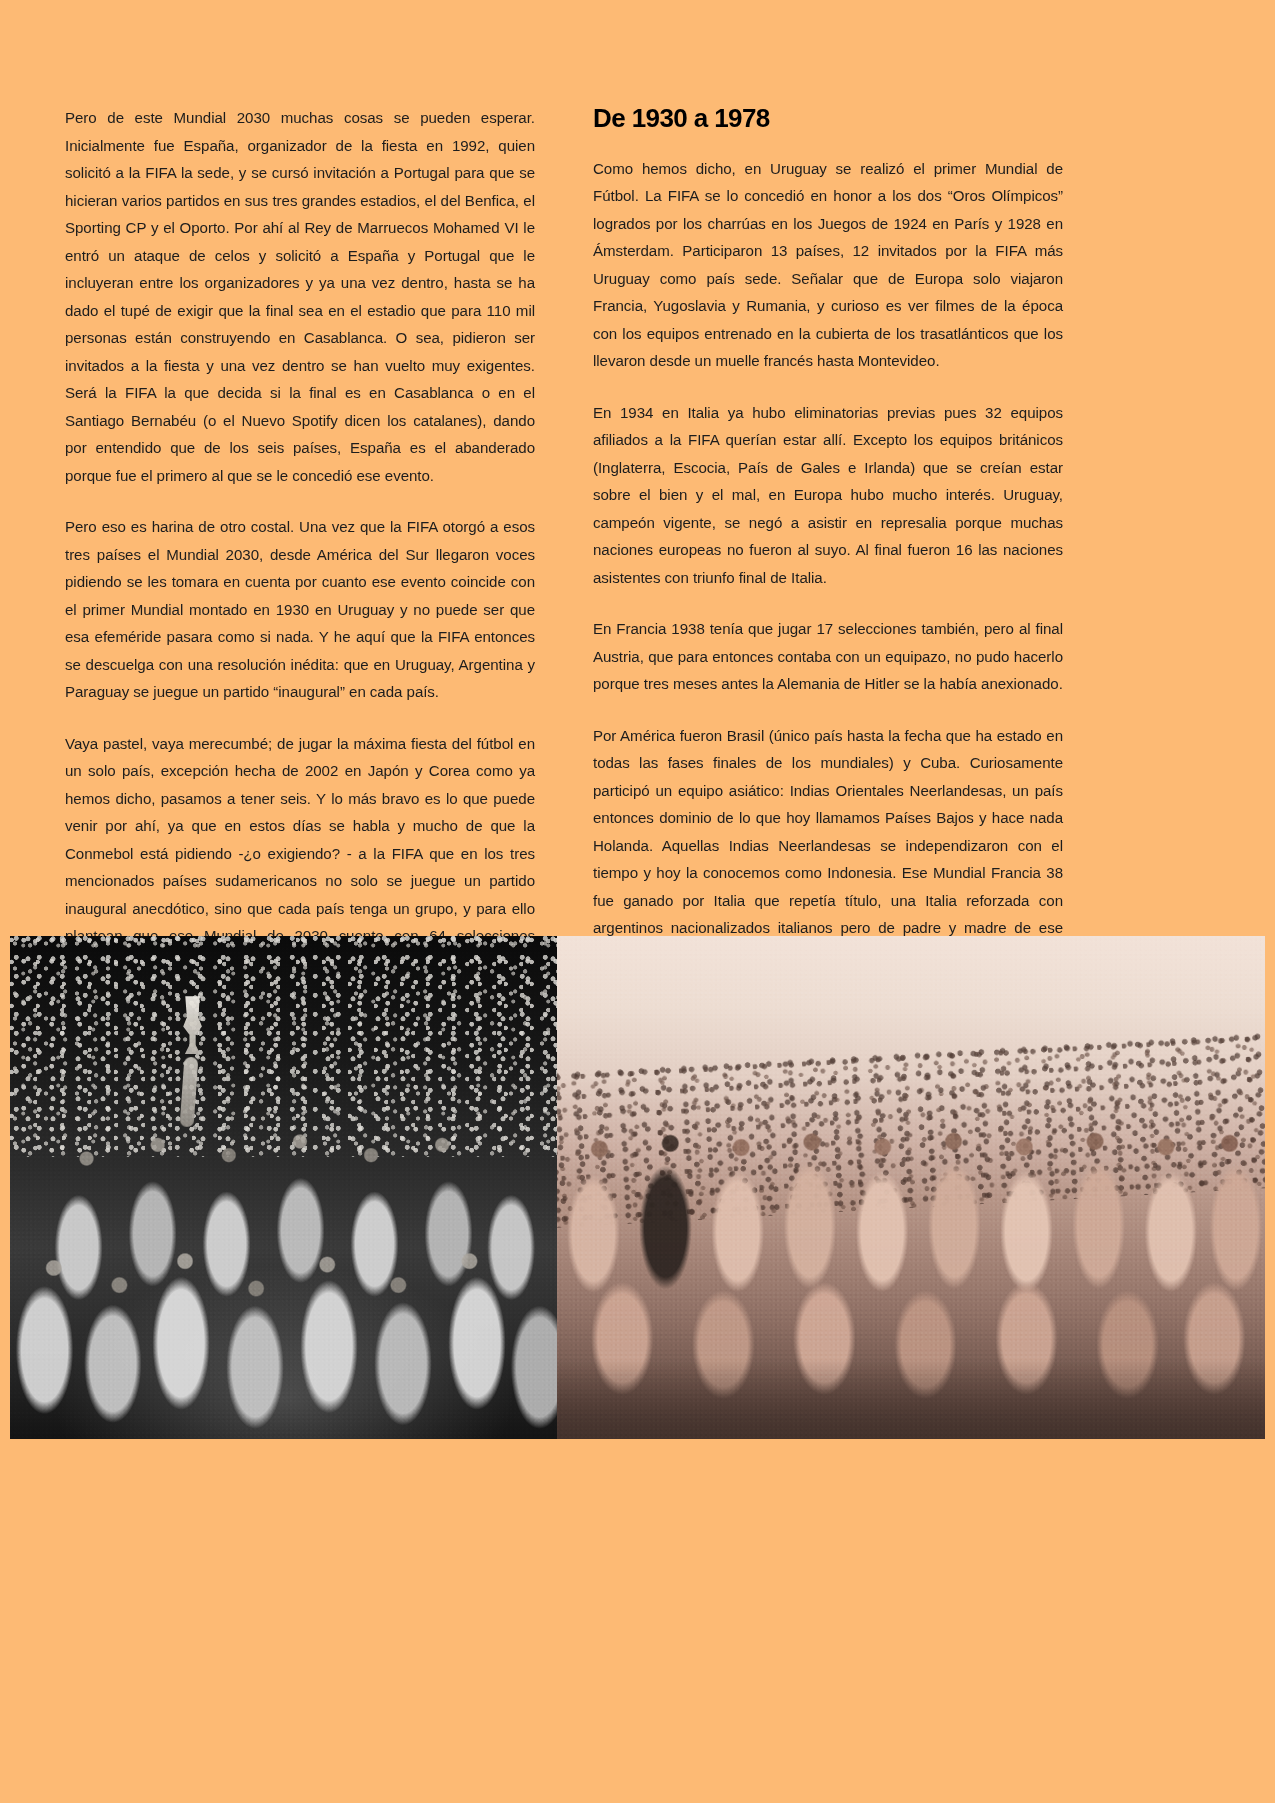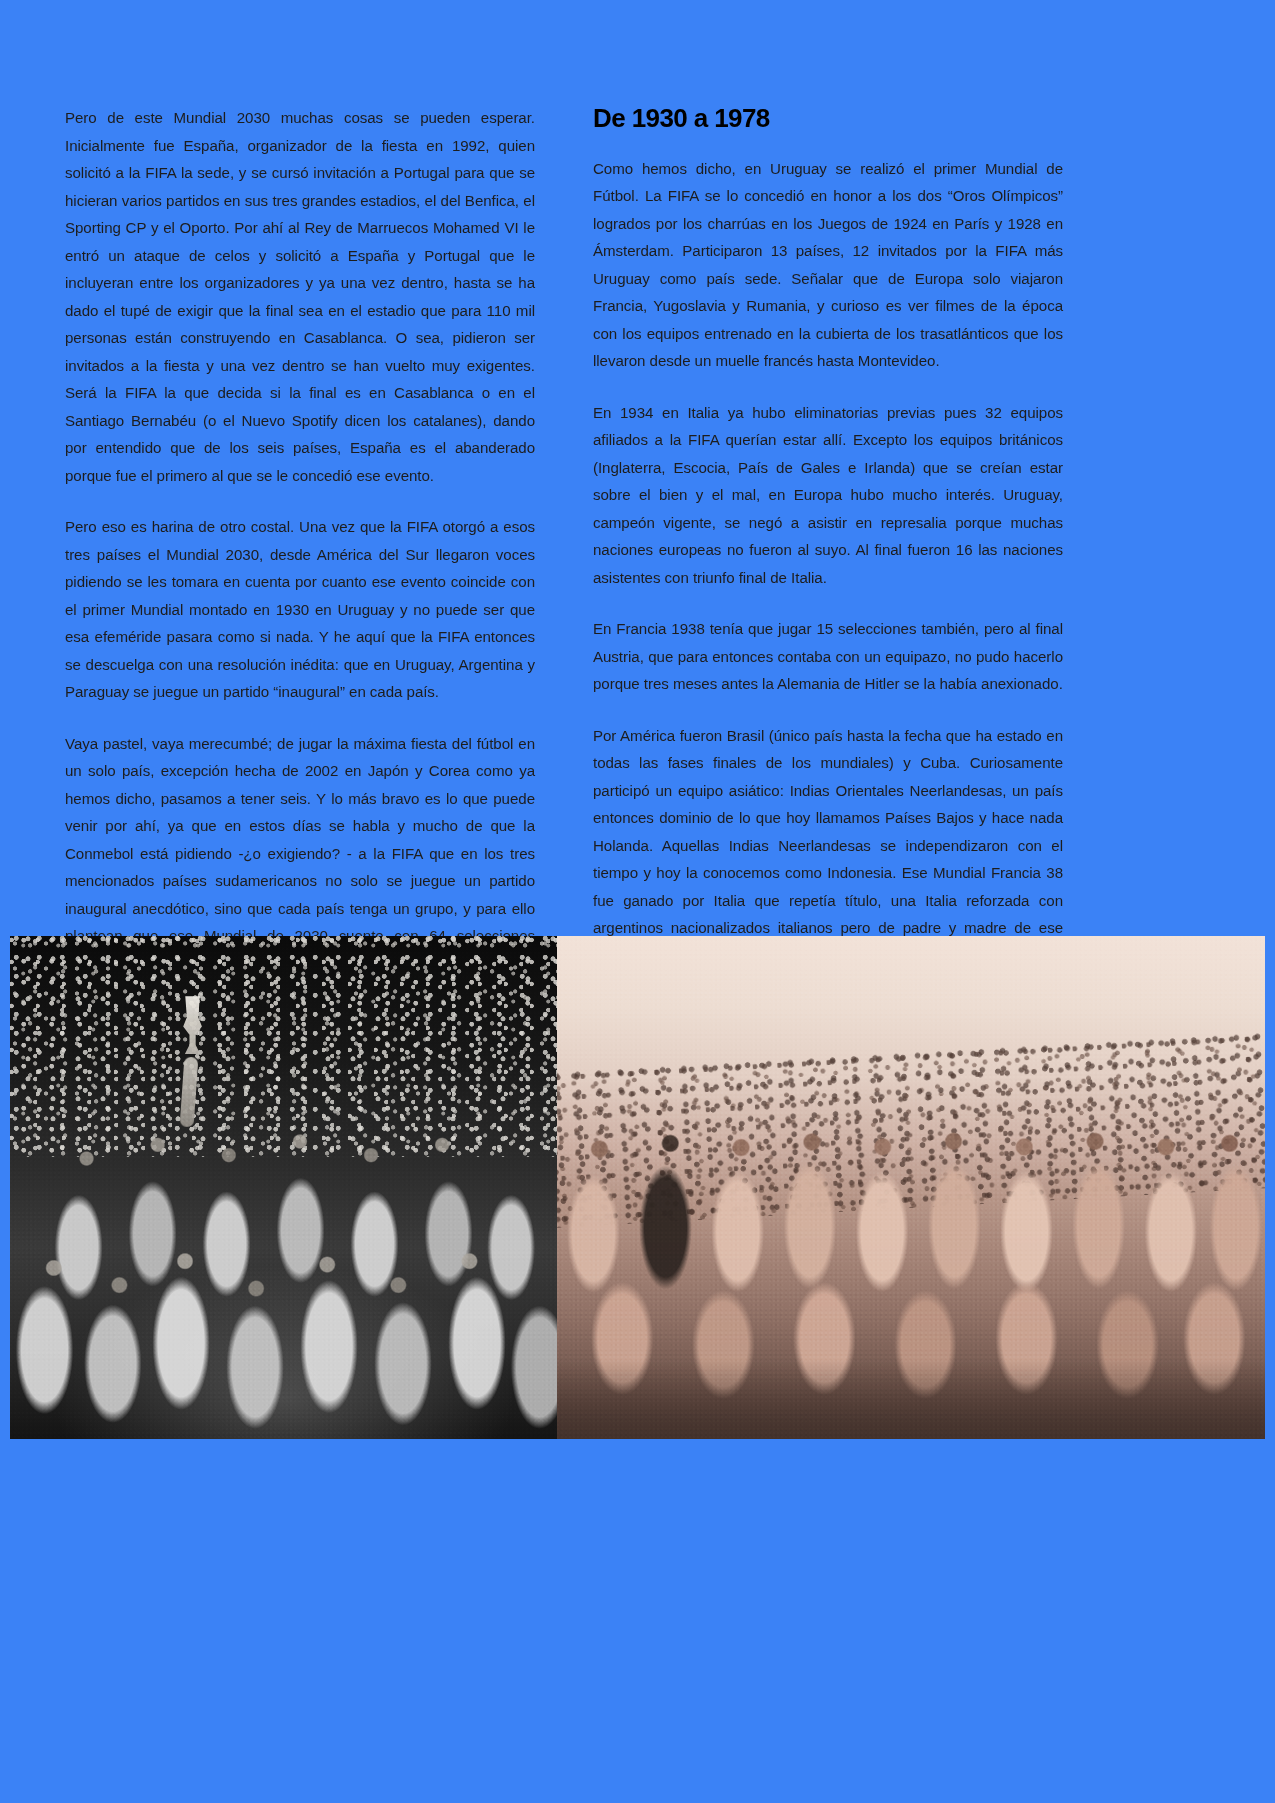--- a/index.html
+++ b/index.html
@@ -12,21 +12,21 @@
     height: 1803px;
     position: relative;
     font-family: "Liberation Sans", sans-serif;
     color: #1a1a1a;
     overflow: hidden;
   }
 
   .page {
     position: absolute;
     inset: 0;
-    background: #3b82f6;
+    background: #fdba74;
   }
 
   
   .columns {
     position: absolute;
     top: 104px;
     left: 65px;
     width: 1145px;
     display: flex;
     gap: 58px;
@@ -275,21 +275,21 @@
     <div class="col">
       <p class="body-par">Pero de este Mundial 2030 muchas cosas se pueden esperar. Inicialmente fue España, organizador de la fiesta en 1992, quien solicitó a la FIFA la sede, y se cursó invitación a Portugal para que se hicieran varios partidos en sus tres grandes estadios, el del Benfica, el Sporting CP y el Oporto. Por ahí al Rey de Marruecos Mohamed VI le entró un ataque de celos y solicitó a España y Portugal que le incluyeran entre los organizadores y ya una vez dentro, hasta se ha dado el tupé de exigir que la final sea en el estadio que para 110 mil personas están construyendo en Casablanca. O sea, pidieron ser invitados a la fiesta y una vez dentro se han vuelto muy exigentes. Será la FIFA la que decida si la final es en Casablanca o en el Santiago Bernabéu (o el Nuevo Spotify dicen los catalanes), dando por entendido que de los seis países, España es el abanderado porque fue el primero al que se le concedió ese evento.</p>
       <p class="body-par">Pero eso es harina de otro costal. Una vez que la FIFA otorgó a esos tres países el Mundial 2030, desde América del Sur llegaron voces pidiendo se les tomara en cuenta por cuanto ese evento coincide con el primer Mundial montado en 1930 en Uruguay y no puede ser que esa efeméride pasara como si nada. Y he aquí que la FIFA entonces se descuelga con una resolución inédita: que en Uruguay, Argentina y Paraguay se juegue un partido “inaugural” en cada país.</p>
       <p class="body-par">Vaya pastel, vaya merecumbé; de jugar la máxima fiesta del fútbol en un solo país, excepción hecha de 2002 en Japón y Corea como ya hemos dicho, pasamos a tener seis. Y lo más bravo es lo que puede venir por ahí, ya que en estos días se habla y mucho de que la Conmebol está pidiendo -¿o exigiendo? - a la FIFA que en los tres mencionados países sudamericanos no solo se juegue un partido inaugural anecdótico, sino que cada país tenga un grupo, y para ello plantean que ese Mundial de 2030 cuente con 64 selecciones nacionales.</p>
     </div>
 
     <div class="col">
       <h2 class="section-heading">De 1930 a 1978</h2>
       <p class="body-par">Como hemos dicho, en Uruguay se realizó el primer Mundial de Fútbol. La FIFA se lo concedió en honor a los dos “Oros Olímpicos” logrados por los charrúas en los Juegos de 1924 en París y 1928 en Ámsterdam. Participaron 13 países, 12 invitados por la FIFA más Uruguay como país sede. Señalar que de Europa solo viajaron Francia, Yugoslavia y Rumania, y curioso es ver filmes de la época con los equipos entrenado en la cubierta de los trasatlánticos que los llevaron desde un muelle francés hasta Montevideo.</p>
       <p class="body-par">En 1934 en Italia ya hubo eliminatorias previas pues 32 equipos afiliados a la FIFA querían estar allí. Excepto los equipos británicos (Inglaterra, Escocia, País de Gales e Irlanda) que se creían estar sobre el bien y el mal, en Europa hubo mucho interés. Uruguay, campeón vigente, se negó a asistir en represalia porque muchas naciones europeas no fueron al suyo. Al final fueron 16 las naciones asistentes con triunfo final de Italia.</p>
-      <p class="body-par">En Francia 1938 tenía que jugar 15 selecciones también, pero al final Austria, que para entonces contaba con un equipazo, no pudo hacerlo porque tres meses antes la Alemania de Hitler se la había anexionado.</p>
+      <p class="body-par">En Francia 1938 tenía que jugar 17 selecciones también, pero al final Austria, que para entonces contaba con un equipazo, no pudo hacerlo porque tres meses antes la Alemania de Hitler se la había anexionado.</p>
       <p class="body-par">Por América fueron Brasil (único país hasta la fecha que ha estado en todas las fases finales de los mundiales) y Cuba. Curiosamente participó un equipo asiático: Indias Orientales Neerlandesas, un país entonces dominio de lo que hoy llamamos Países Bajos y hace nada Holanda. Aquellas Indias Neerlandesas se independizaron con el tiempo y hoy la conocemos como Indonesia. Ese Mundial Francia 38 fue ganado por Italia que repetía título, una Italia reforzada con argentinos nacionalizados italianos pero de padre y madre de ese país.</p>
     </div>
 
   </div>
 
   <div class="photo-strip">
 
     <div class="photo photo-left">
       <div class="bw"></div>
       <div class="crowd"></div>

